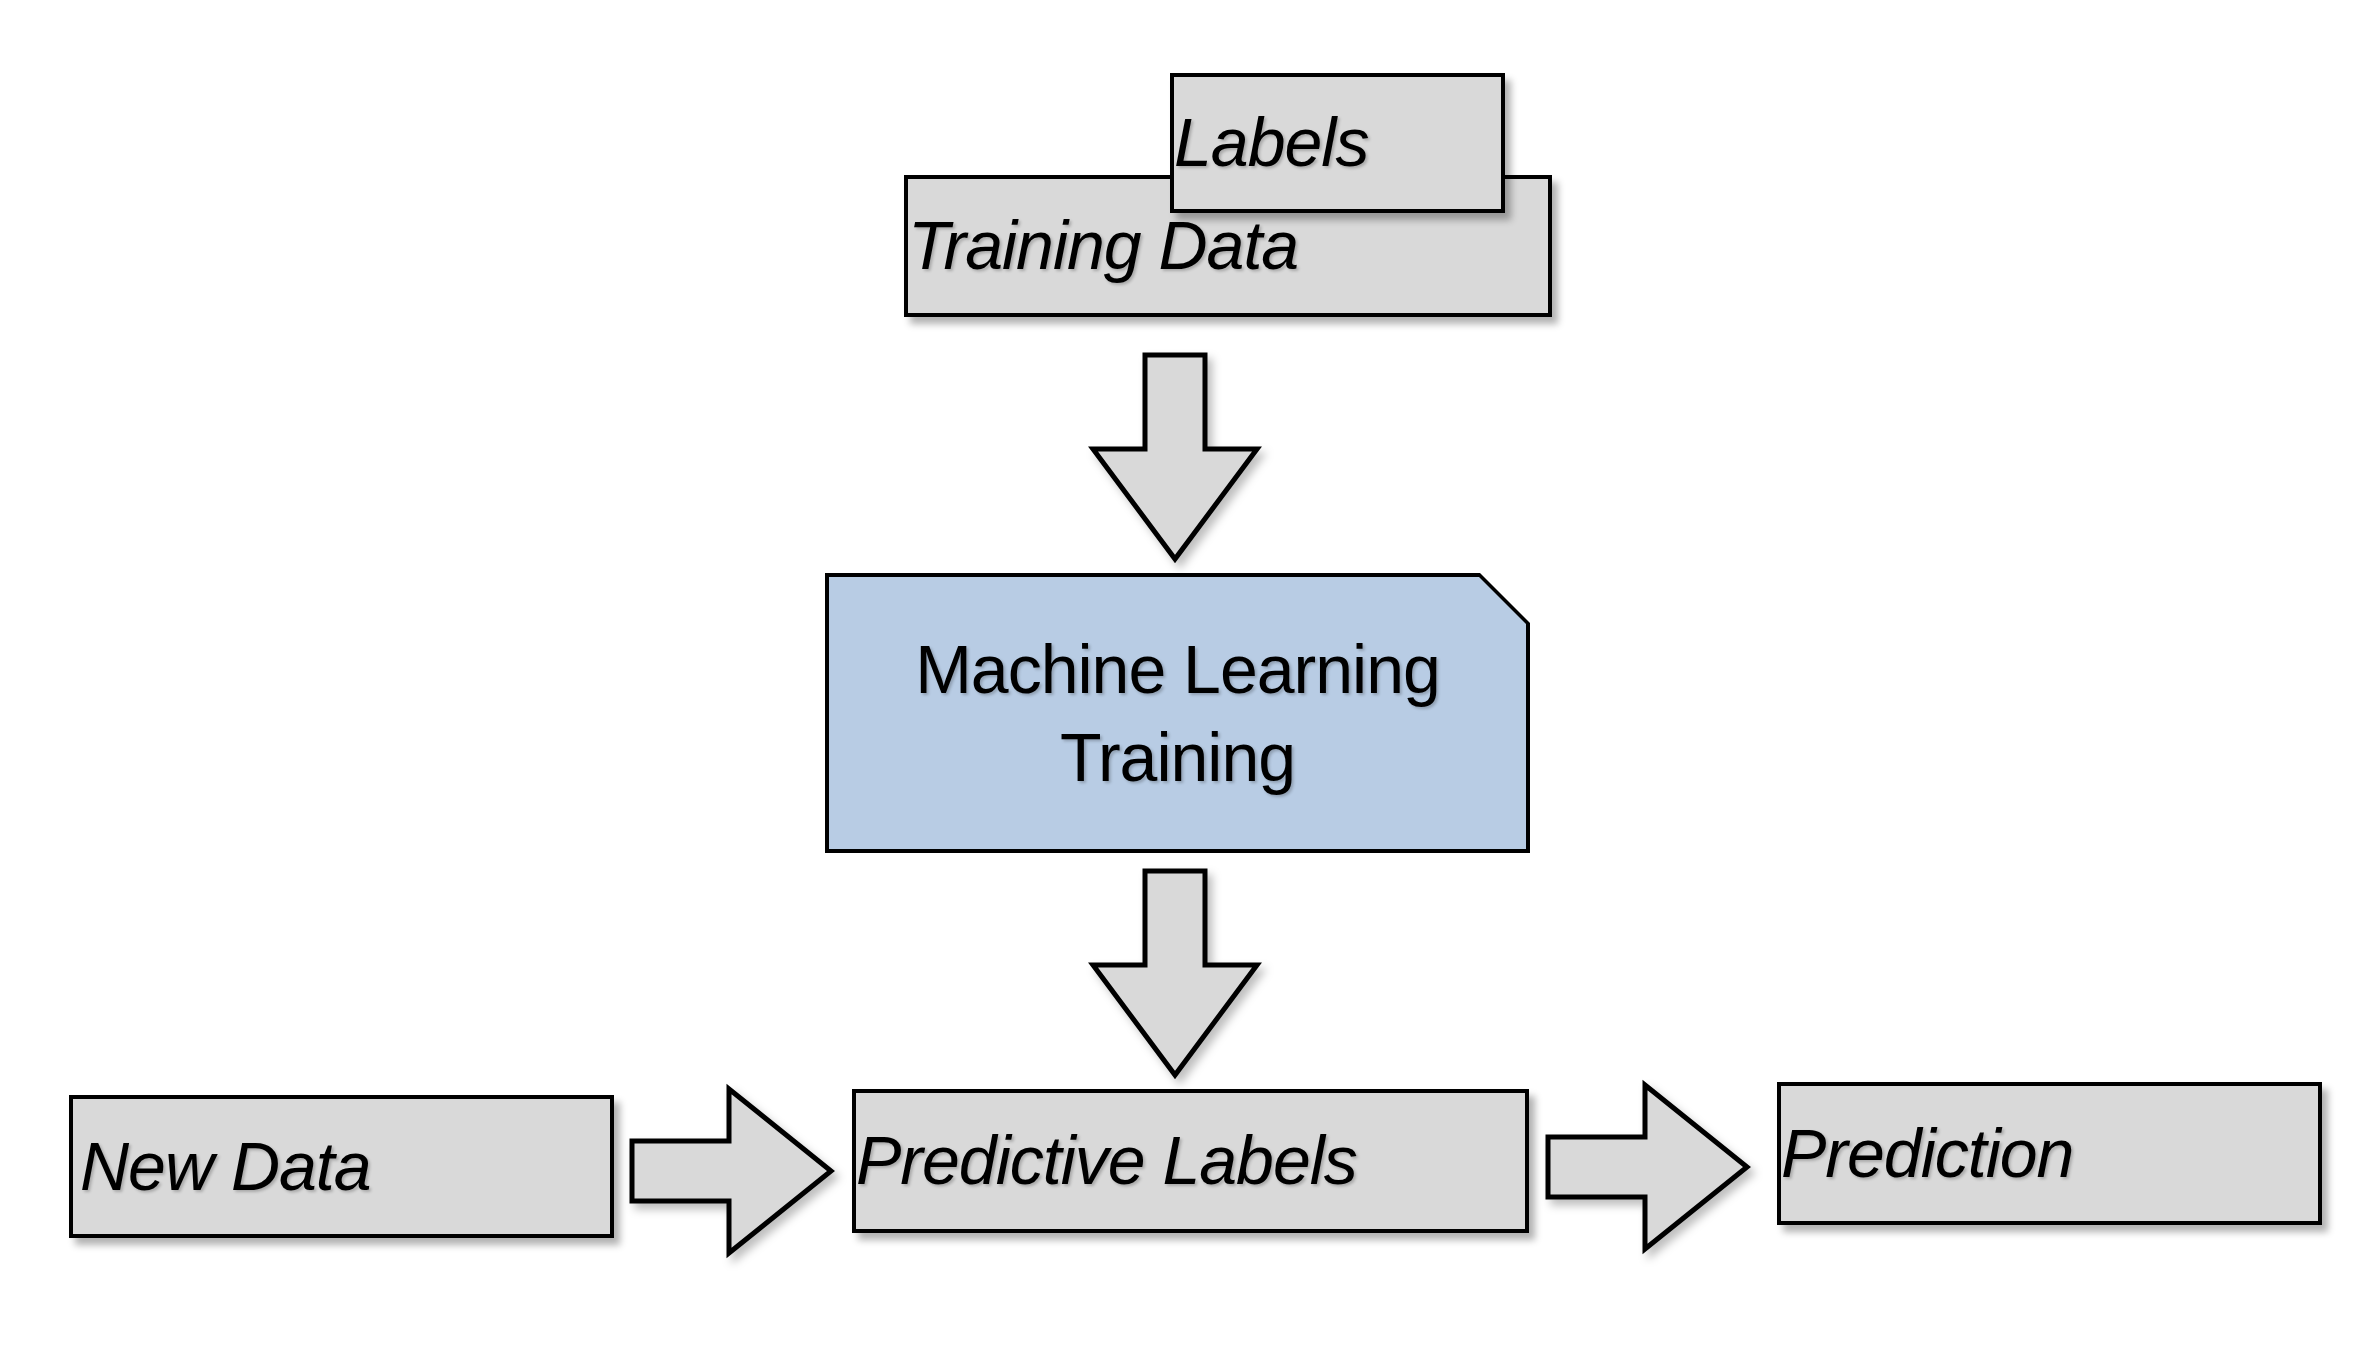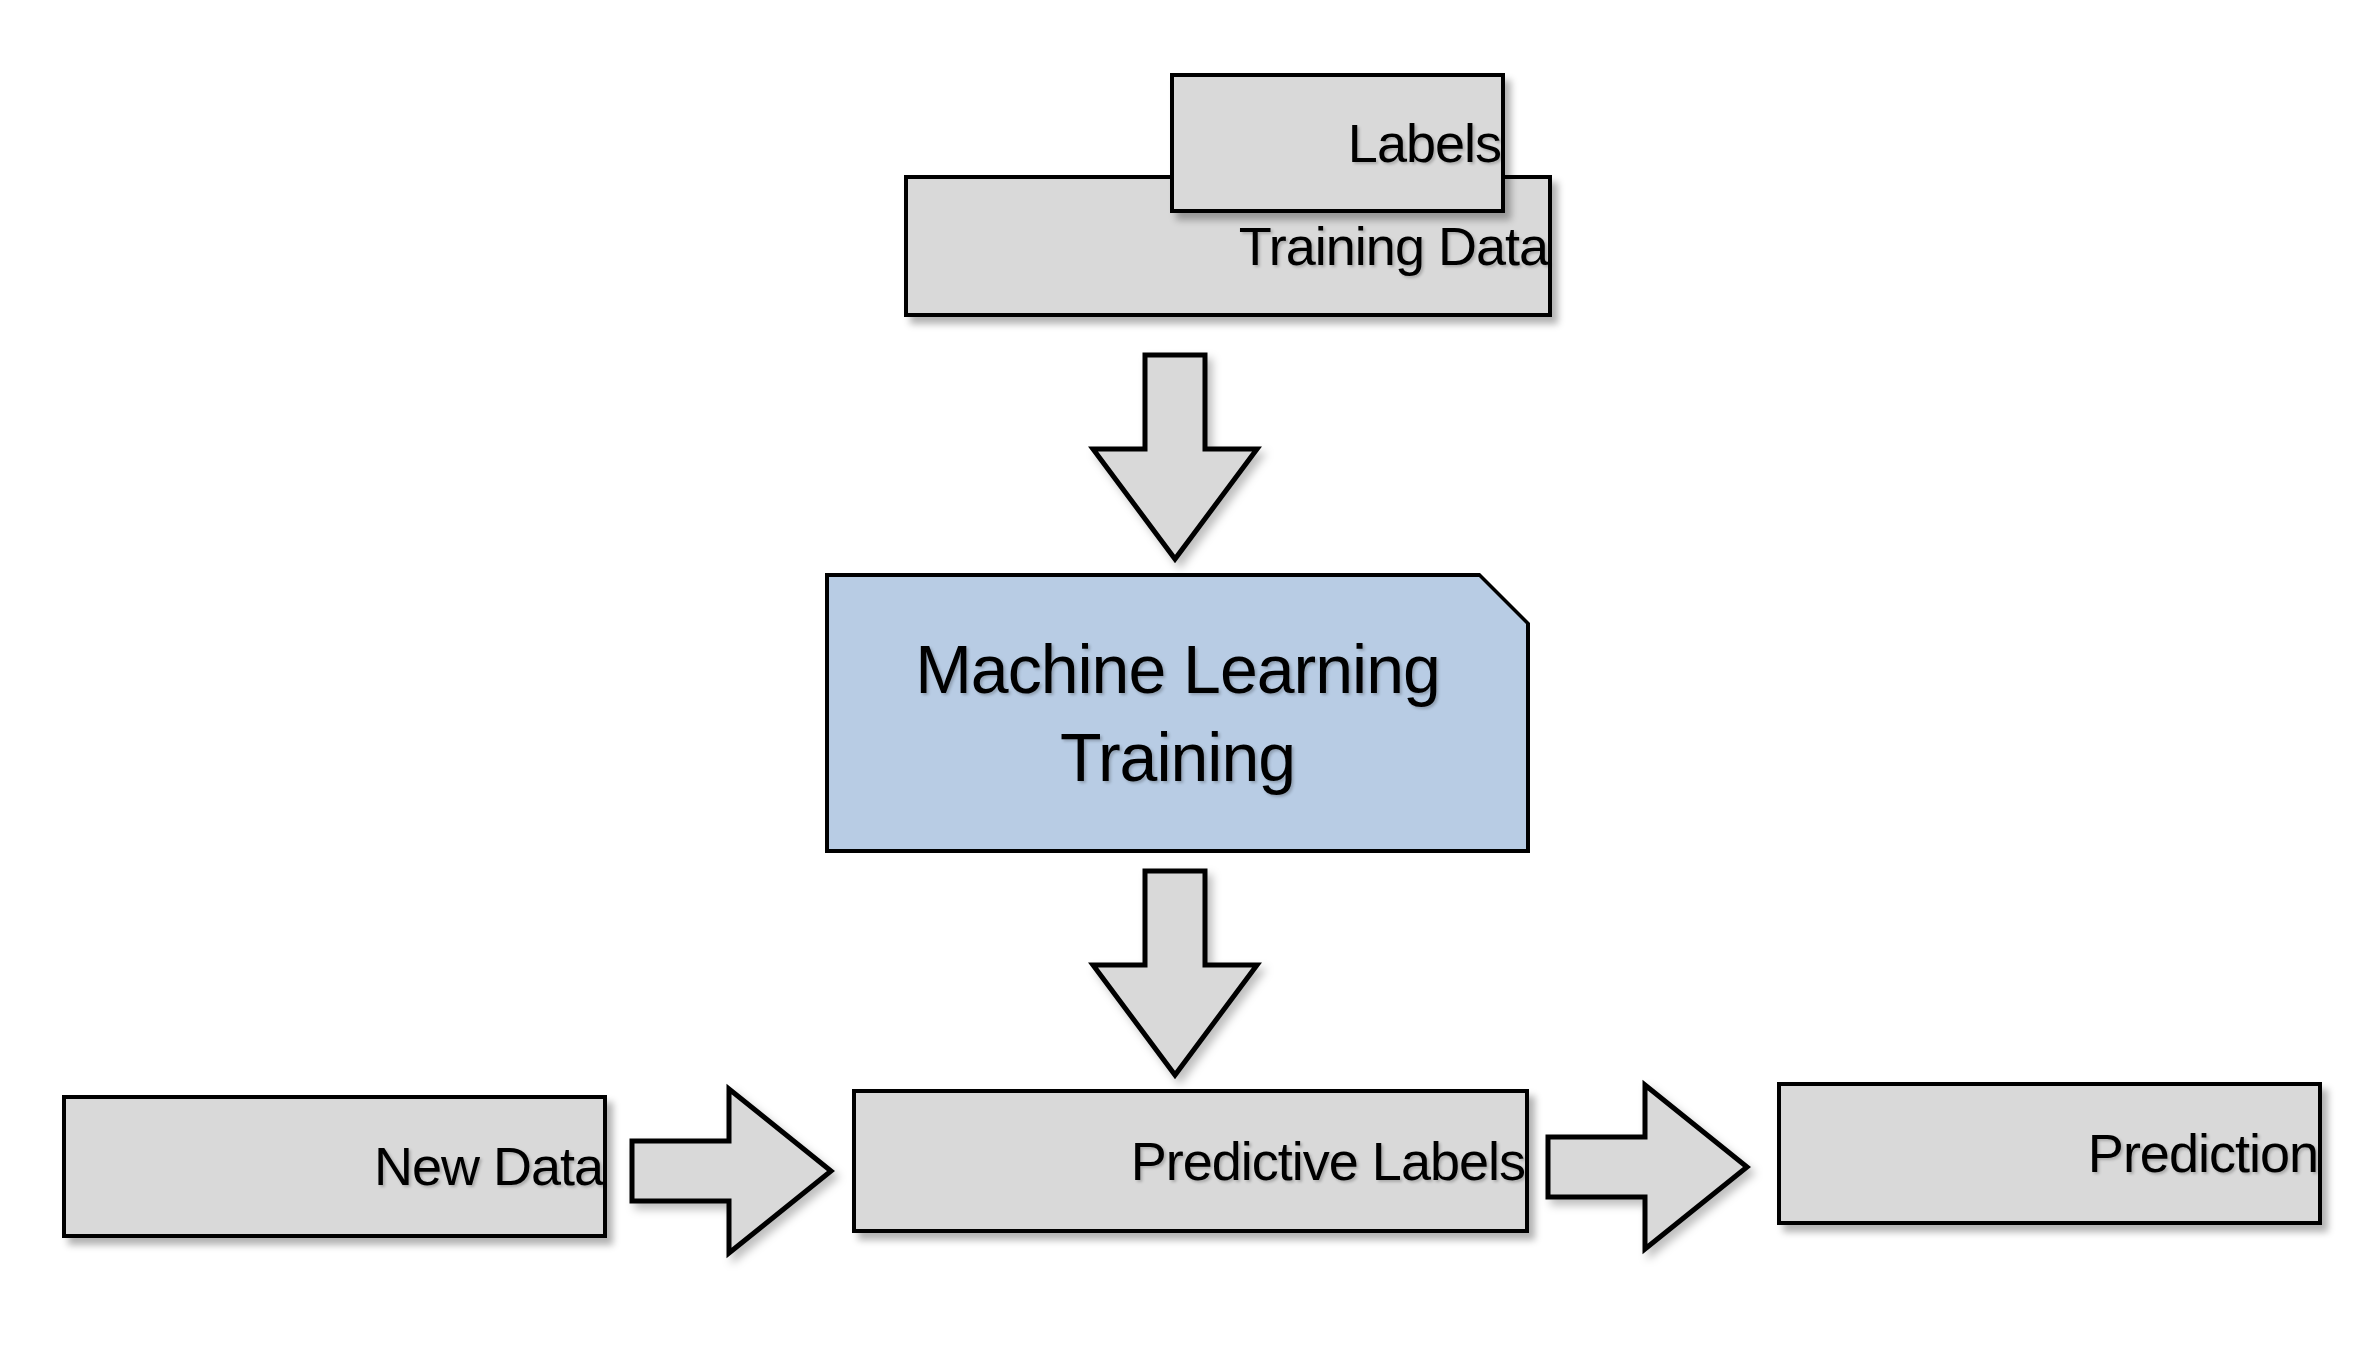--- a/index.html
+++ b/index.html
@@ -19,30 +19,31 @@
     height:1361px;
     background:var(--canvas-bg);
     font-family:"Liberation Sans","DejaVu Sans",sans-serif;
     color:var(--text);
     overflow:hidden;
   }
   .node{
     position:absolute;
     display:flex;
     align-items:center;
-    justify-content:flex-end;
+    justify-content:flex-start;
     text-align:center;
     background:var(--box-fill);
     border:4px solid var(--border);
     box-shadow:6px 7px 7px rgba(0,0,0,0.30);
-    font-size:54px;
+    font-size:68px;
     line-height:1.2;
     letter-spacing:-1px;
     text-shadow:2px 2px 3px rgba(0,0,0,0.22);
     white-space:nowrap;
+    font-style:italic;
   }
   
   .snip-outer{
     position:absolute;
     background:var(--border);
     clip-path:polygon(0 0, calc(100% - 50px) 0, 100% 50px, 100% 100%, 0 100%);
     filter:drop-shadow(6px 7px 6px rgba(0,0,0,0.30));
   }
   .snip-inner{
     position:absolute;
@@ -92,21 +93,21 @@
     <div class="snip-inner">
       <span>Machine Learning</span>
       <span>Training</span>
     </div>
   </div>
 
   <svg class="arrow-svg" style="left:1090px;top:868px;" width="170" height="210" viewBox="0 0 170 210">
     <polygon class="arrow-shape" points="55,3 115,3 115,97 167,97 85,207 3,97 55,97"></polygon>
   </svg>
 
-  <div class="node" style="left:62px;top:1095px;width:545px;height:143px;">
+  <div class="node" style="left:69px;top:1095px;width:545px;height:143px;padding-left:7px;">
     <span>New Data</span>
   </div>
 
   <svg class="arrow-svg" style="left:629px;top:1086px;" width="205" height="170" viewBox="0 0 205 170">
     <polygon class="arrow-shape" points="3,55 100,55 100,3 202,85 100,167 100,115 3,115"></polygon>
   </svg>
 
   <div class="node" style="left:852px;top:1089px;width:677px;height:144px;">
     <span>Predictive Labels</span>
   </div>

